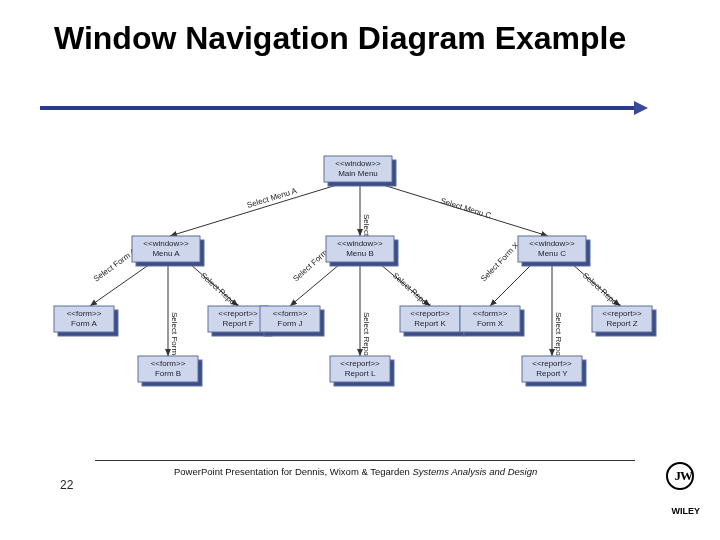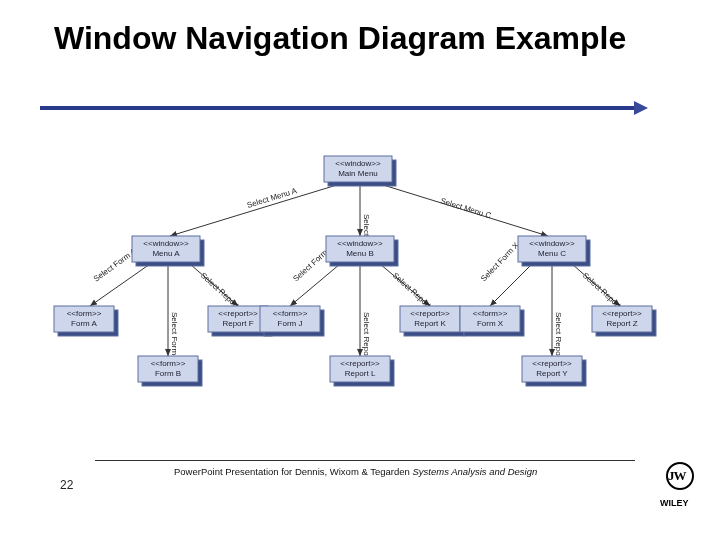--- a/index.html
+++ b/index.html
@@ -89,33 +89,33 @@
     color: #111;
     line-height: 1.25;
   }
   .footer-text .book { font-style: italic; }
   .logo {
     position: absolute;
     right: 20px;
     top: 462px;
     width: 40px;
     height: 46px;
-    text-align: left;
+    text-align: right;
   }
   .logo .mark {
     width: 28px; height: 28px;
     border: 2px solid #000;
     border-radius: 50%;
     margin: 0 auto;
     font: 700 13px/24px Georgia, serif;
     letter-spacing: -1px;
   }
   .logo .brand {
     font: 700 9px/1 Arial, sans-serif;
-    margin-top: 9px;
+    margin-top: 17px;
   }
 </style>
 </head>
 <body>
 
 <div class="title">Window Navigation Diagram Example</div>
 <div class="rule"></div>
 <div class="rule-cap"></div>
 
 <div class="diagram">

